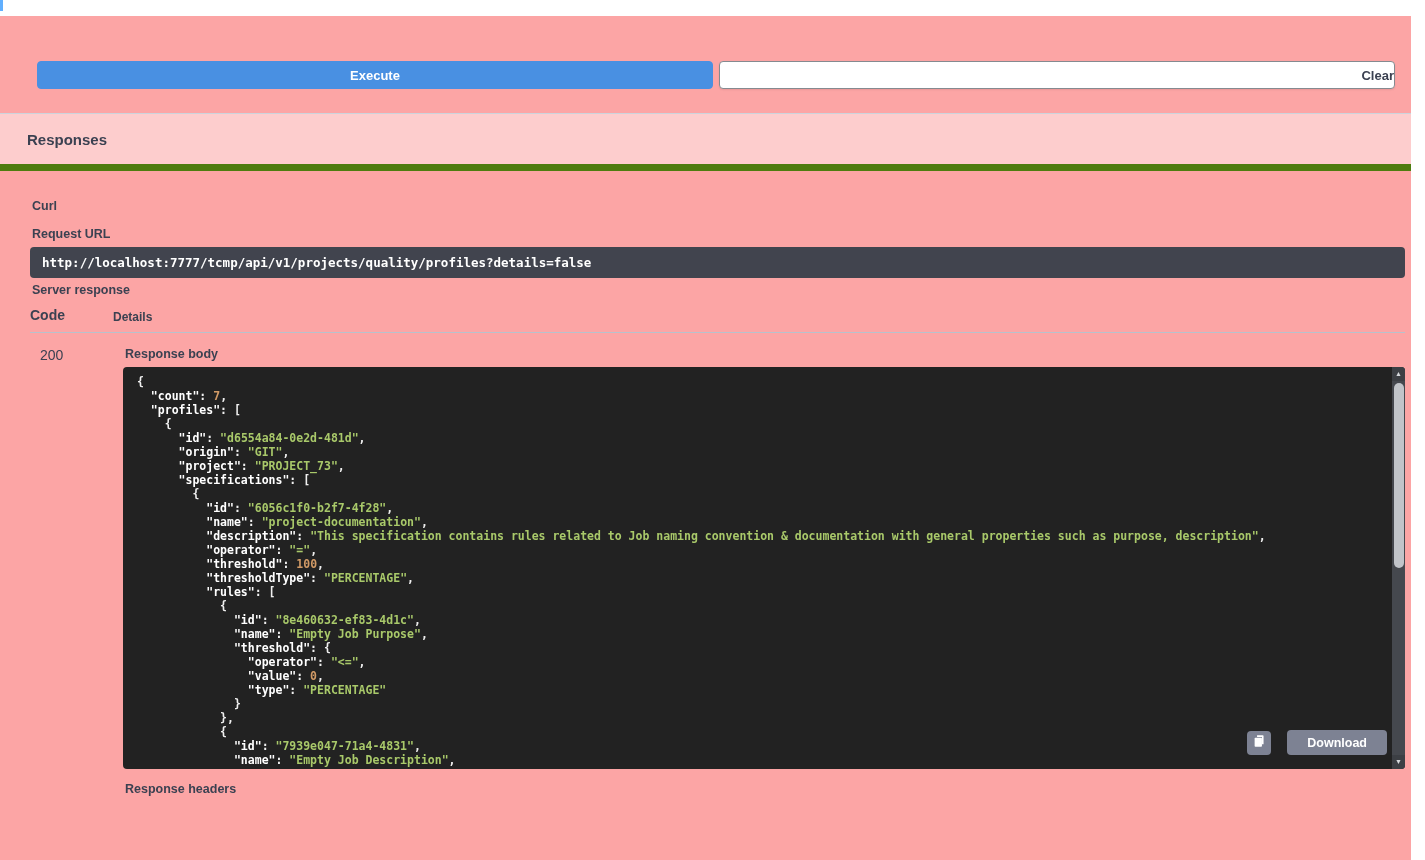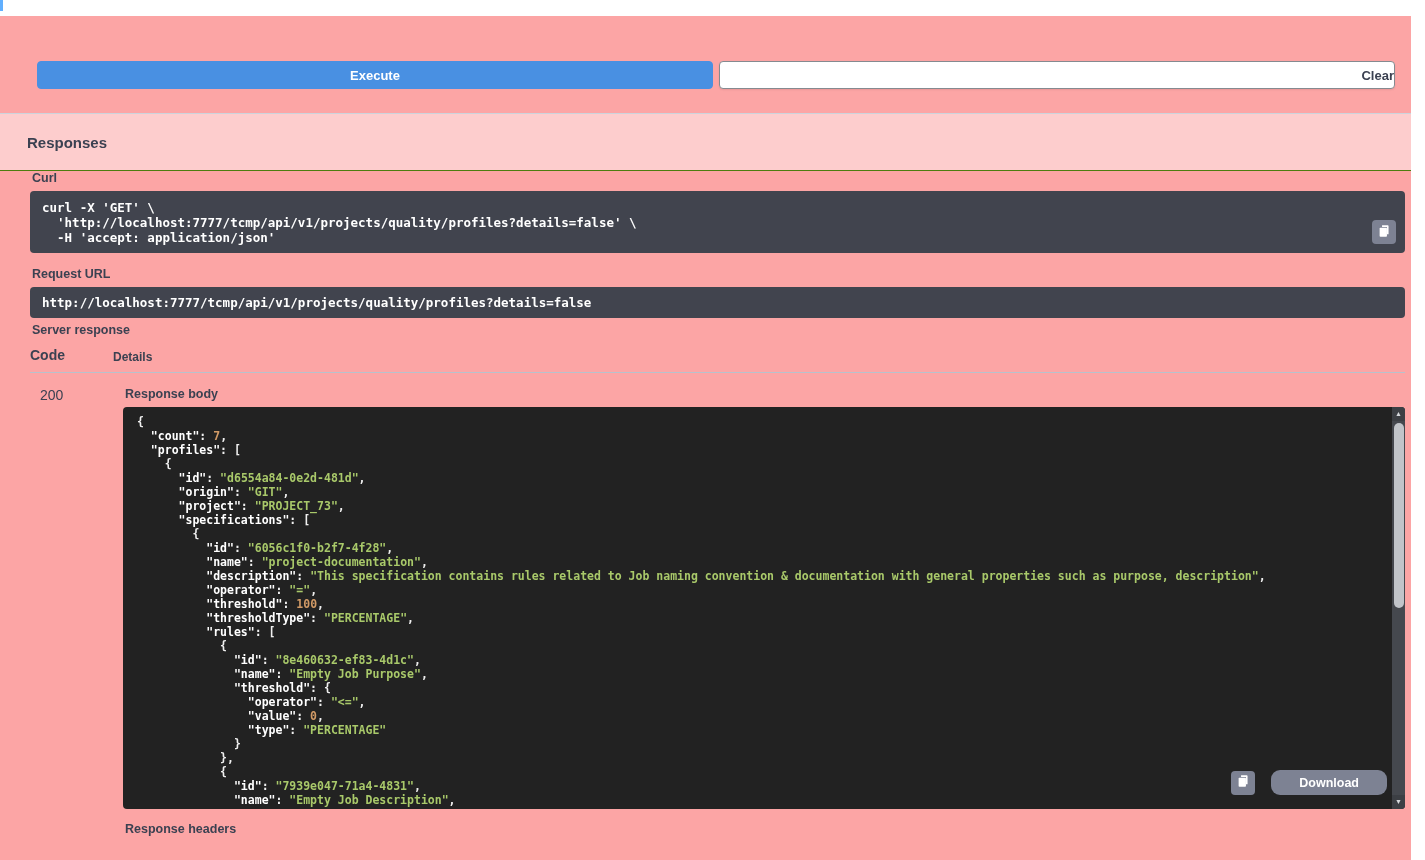--- a/index.html
+++ b/index.html
@@ -25,32 +25,32 @@
     flex: 1; height: 28px; border-radius: 4px; cursor: pointer;
     font-family: "Liberation Sans", sans-serif; font-size: 13px; font-weight: 700;
   }
   .btn.execute { background: #4990e2; border: 1px solid #4990e2; color: #ffffff; }
   .btn.clear { background: #ffffff; border: 1px solid #858a90; color: #3b4151; box-shadow: 0 1px 2px rgba(0,0,0,.08); text-align: right; }
 
   
   .responses-header {
     height: 57px; display: flex; align-items: center; padding-left: 27px;
     background: rgba(255,255,255,.45);
-    border-bottom: 1px solid #4d7c0f;
+    border-bottom: 7px solid #4d7c0f;
     text-align: right;
   }
   .responses-header h4 { font-size: 15px; font-weight: 700; color: #3b4151; }
 
   .responses-inner { padding: 0 6px 0 30px; }
 
   .label {
     font-size: 12.5px; font-weight: 600; color: #3b4151;
     margin: 0 0 6px 2px;
   }
-  .label.curl-label { }
+  .label.curl-label { margin-top: 28px; }
   .label.url-label { margin-top: 14px; }
   .label.server-label { margin-top: 5px; }
 
   .code-block {
     position: relative; background: #41444e; border-radius: 4px;
   }
   .code-block pre {
     font-family: "DejaVu Sans Mono", monospace;
     font-size: 12.5px; font-weight: 700; line-height: 15px;
     color: #ffffff; white-space: pre; overflow: hidden;
@@ -106,21 +106,21 @@
     position: absolute; left: 1.5px; top: 16px; width: 10px; height: 185px;
     background: #c1c4c9; border-radius: 5px;
   }
 
   .body-actions {
     position: absolute; right: 18px; bottom: 14px;
     display: flex; gap: 16px; align-items: center;
   }
   .body-actions .copy-btn { position: static; }
   .download-btn {
-    height: 25px; padding: 0 28px; border: none; border-radius: 9px;
+    height: 25px; padding: 0 20px; border: none; border-radius: 4px;
     background: #7d8293; color: #ffffff;
     font-family: "Liberation Sans", sans-serif; font-size: 12.5px; font-weight: 700;
     cursor: pointer;
   }
 
   .label.headers-label { margin-top: 13px; margin-bottom: 0; }
 </style>
 </head>
 <body>
 
@@ -134,33 +134,20 @@
       <button class="btn clear">Clear</button>
     </div>
 
     <div class="responses-header">
       <h4>Responses</h4>
     </div>
 
     <div class="responses-inner">
 
       <h5 class="label curl-label">Curl</h5>
-      <div class="code-block curl-block">
-        <pre>curl -X 'GET' \
-  'http://localhost:7777/tcmp/api/v1/projects/quality/profiles?details=false' \
-  -H 'accept: application/json'</pre>
-        <button class="copy-btn">
-          <span>
-            <svg width="13" height="14" viewBox="0 0 16 16">
-                <path fill="#ffffff" d="M5 1h7a1 1 0 0 1 1 1v10h-2V3H5V1z"></path>
-                <rect x="2" y="4" width="9" height="11" rx="1" fill="#ffffff"></rect>
-              </svg>
-          </span>
-        </button>
-      </div>
 
       <h5 class="label url-label">Request URL</h5>
       <div class="code-block url-block">
         <pre>http://localhost:7777/tcmp/api/v1/projects/quality/profiles?details=false</pre>
       </div>
 
       <h5 class="label server-label">Server response</h5>
 
       <div class="response-table">
         <div class="thead">

